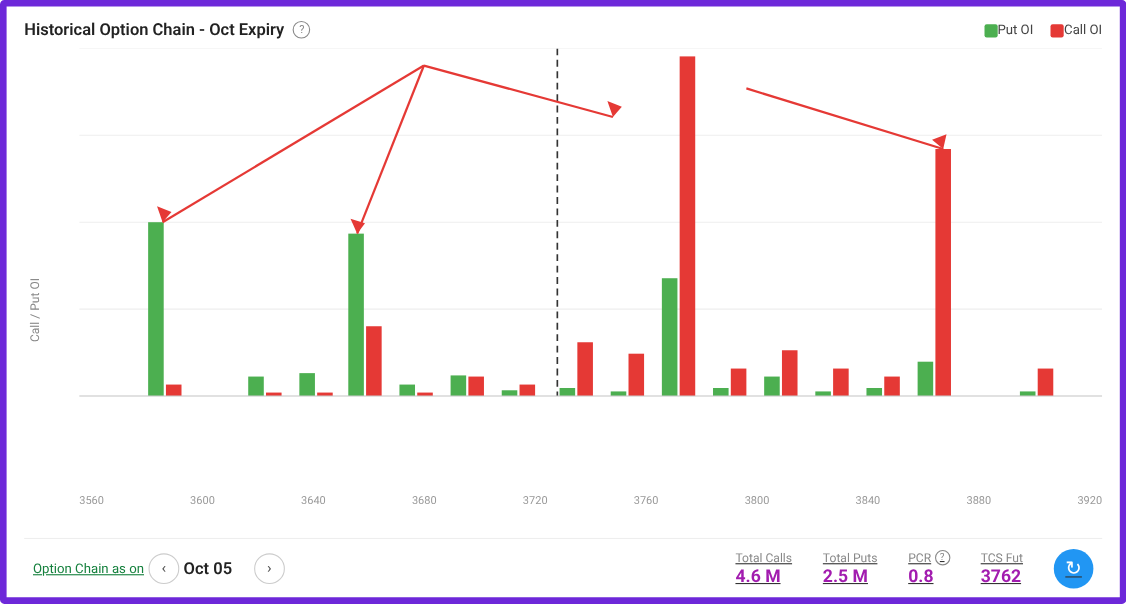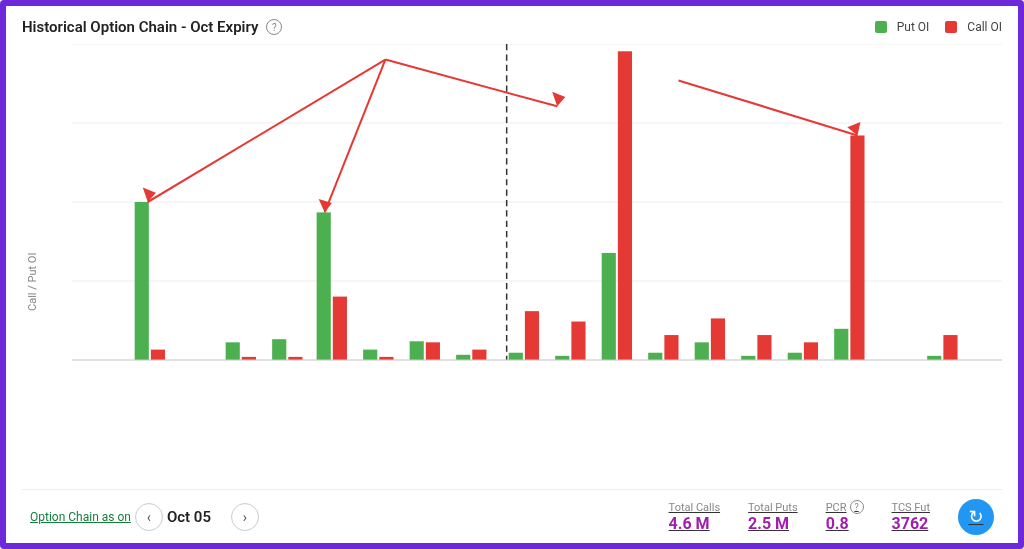--- a/index.html
+++ b/index.html
@@ -51,22 +51,22 @@
     }
     .legend {
       display: flex;
       align-items: center;
       gap: 16px;
       font-size: 12px;
       color: #444;
     }
     .legend-item {
       display: flex;
-      align-items: center;
-      gap: 10px;
+      align-items: flex-end;
+      gap: 0;
     }
     .legend-dot {
       width: 12px;
       height: 12px;
       border-radius: 2px;
     }
     .chart-area {
       flex: 1;
       position: relative;
       display: flex;
@@ -273,20 +273,32 @@
           <line x1="310" y1="15" x2="480" y2="60" stroke="#E53935" stroke-width="2"></line>
           <polygon points="480,60 475,46 488,51" fill="#E53935"></polygon>
 
           <line x1="600" y1="35" x2="777" y2="88" stroke="#E53935" stroke-width="2"></line>
           <polygon points="777,88 767,80 780,75" fill="#E53935"></polygon>
 
           <line x1="0" y1="304" x2="920" y2="304" stroke="#ccc" stroke-width="1"></line>
         </svg>
       </div>
 
+      <div style="position:absolute;bottom:28px;left:30px;right:0;display:flex;justify-content:space-between;font-size:10px;color:#999;">
+        <span>3560</span>
+        <span>3600</span>
+        <span>3640</span>
+        <span>3680</span>
+        <span>3720</span>
+        <span>3760</span>
+        <span>3800</span>
+        <span>3840</span>
+        <span>3880</span>
+        <span>3920</span>
+      </div>
     </div>
   </div>
 
   <div class="bottom-bar">
     <div class="date-nav">
       <span class="option-chain-label">Option Chain as on</span>
       <div class="nav-btn">‹</div>
       <span class="date-display">Oct 05</span>
       <div class="nav-btn">›</div>
     </div>

